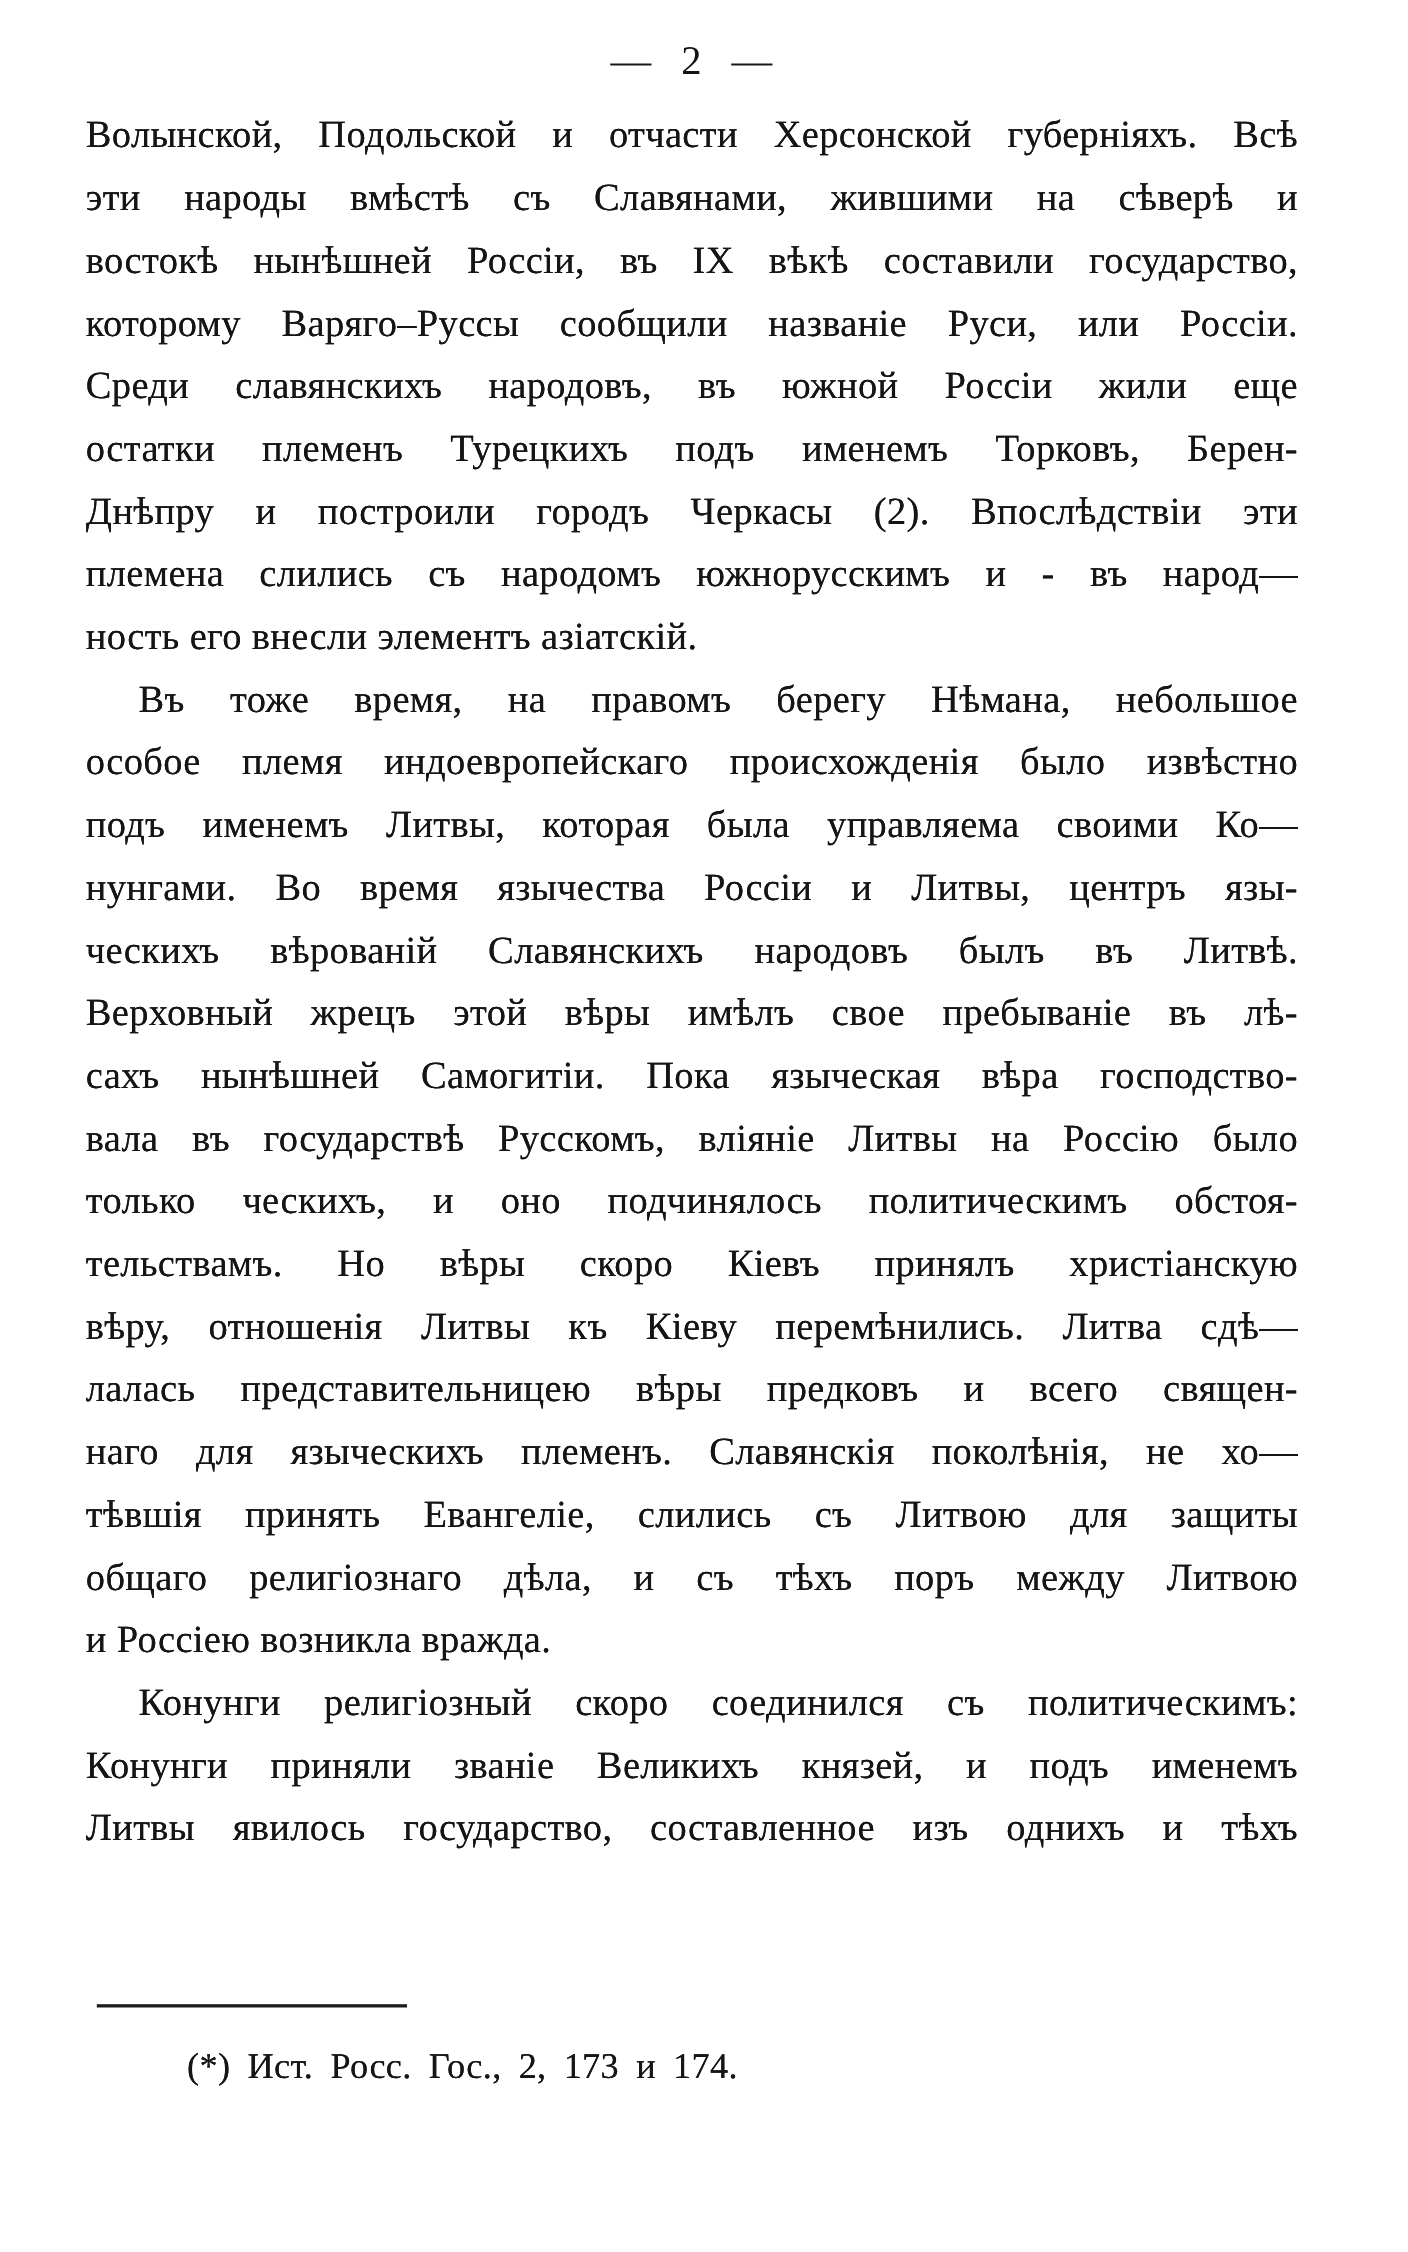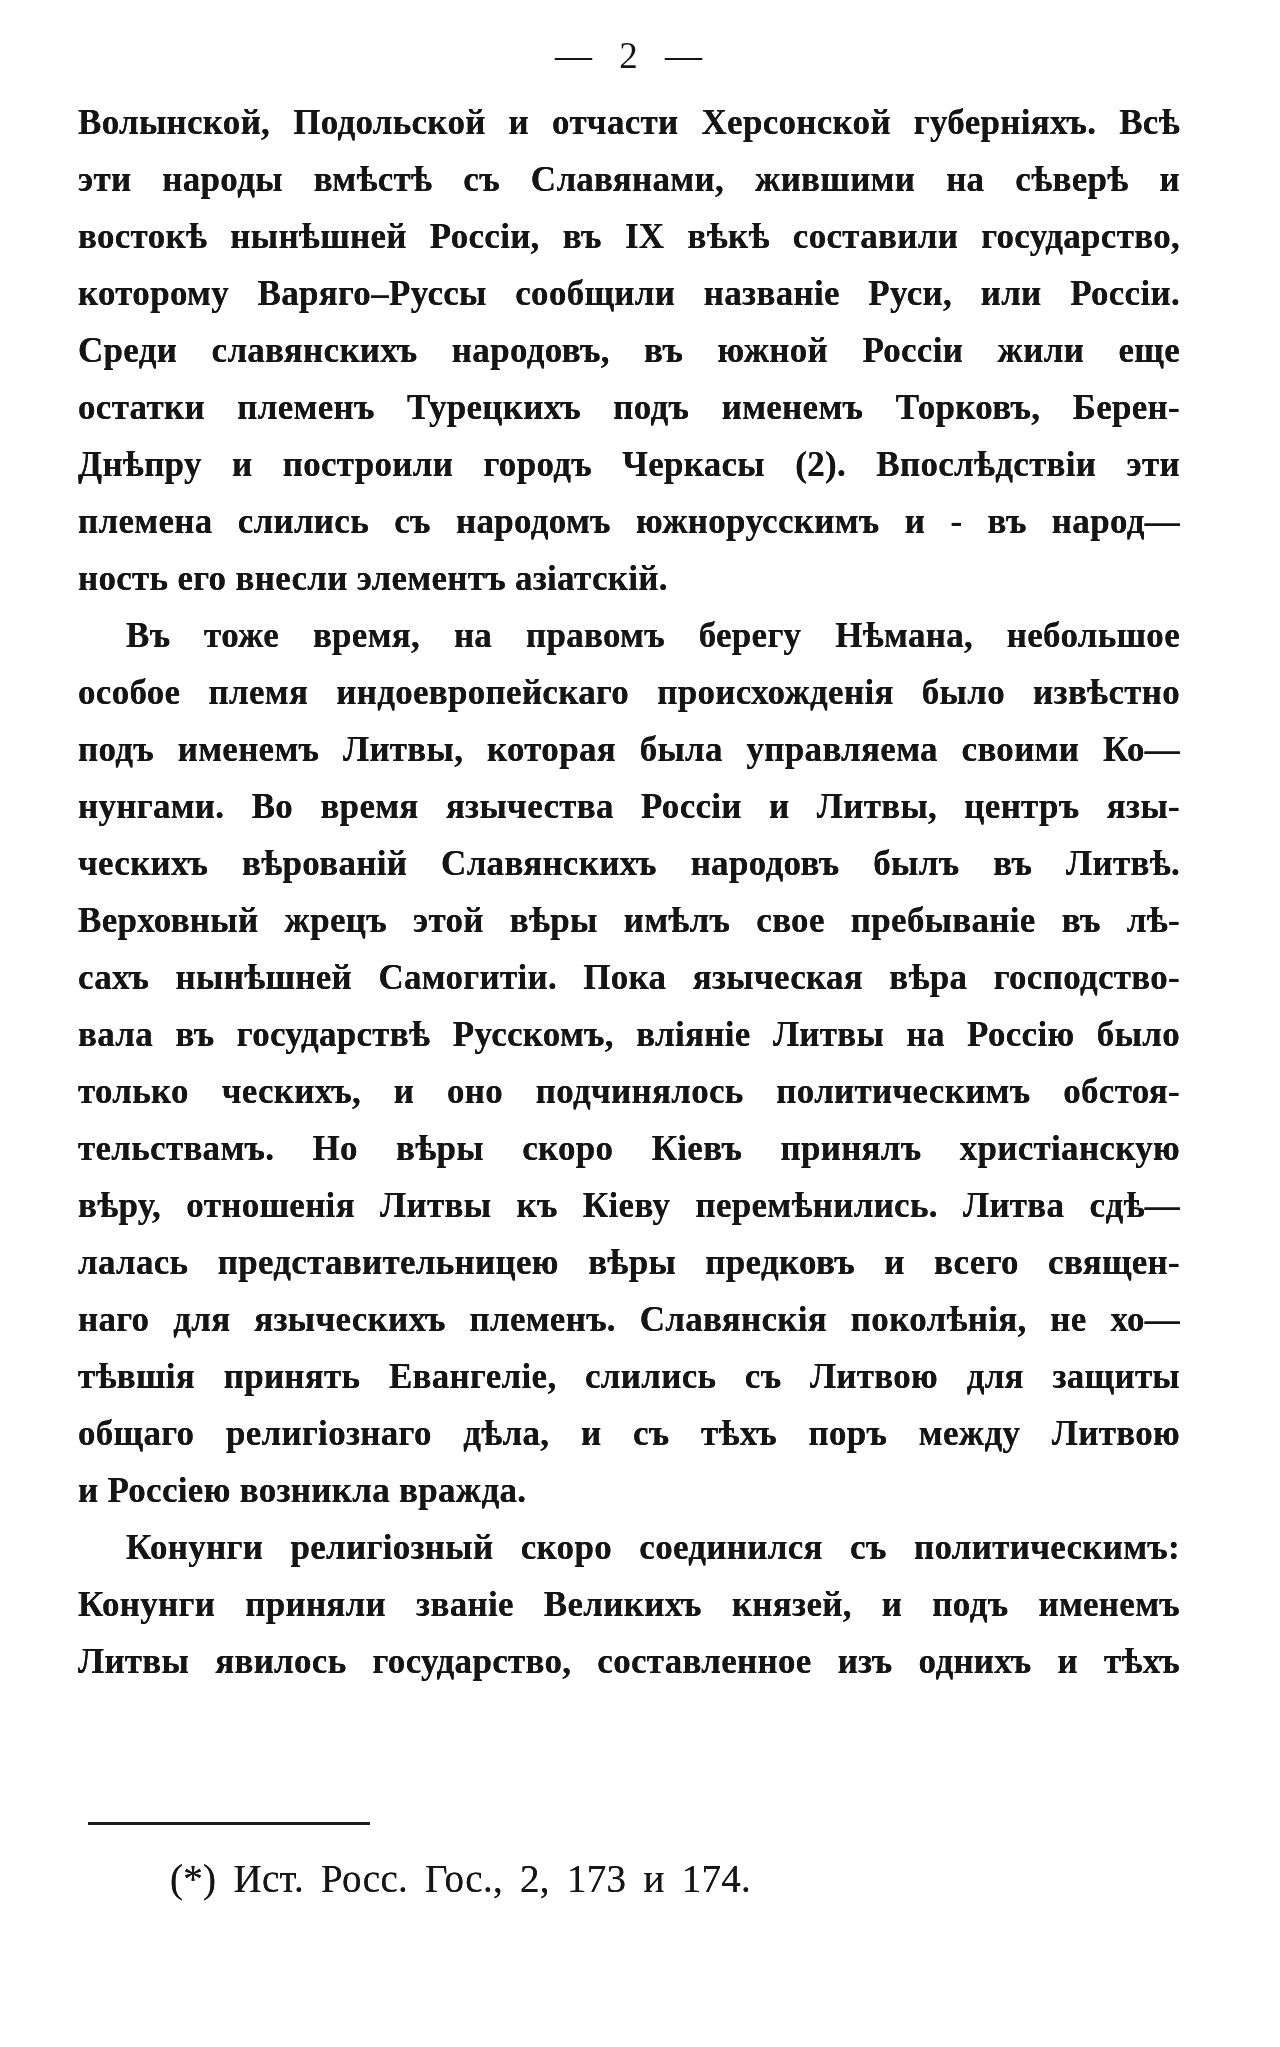--- a/index.html
+++ b/index.html
@@ -11,40 +11,40 @@
     color:#151515;
     overflow:hidden;
   }
   .page{position:absolute;inset:0;}
   .page-header{
     position:absolute;top:34px;left:78px;width:1102px;
     text-align:center;font-size:37px;letter-spacing:1px;word-spacing:16px;
     color:#141414;
   }
   .text-block{
-    position:absolute;top:94px;left:78px;width:1102px;font-weight:bold;
+    position:absolute;top:94px;left:78px;width:1102px;
   }
   .line{
     height:57px;line-height:57px;font-size:35px;
     letter-spacing:0.3px;
     text-align:justify;
     text-align-last:justify;
     -moz-text-align-last:justify;
     overflow:hidden;white-space:nowrap;
     text-shadow:0 0 0.5px #1a1a1a;
   }
   .line.flush{text-align:center;text-align-last:left;-moz-text-align-last:left;}
   .line.indent{text-indent:48px;}
   .footnote-rule{
     position:absolute;top:1822px;left:88px;width:282px;height:3px;
     background:#1c1c1c;
   }
   .footnote{
     position:absolute;top:1852px;left:78px;width:1102px;
-    font-size:39px;line-height:54px;letter-spacing:0.3px;word-spacing:7px;
+    font-size:33px;line-height:54px;letter-spacing:0.3px;word-spacing:7px;
     text-indent:92px;color:#161616;
     text-shadow:0 0 0.5px #1a1a1a;
   }
 </style>
 </head>
 <body style="background: rgb(255, 255, 255); color: rgb(21, 21, 21);">
 
 <div class="page">
 
   <div class="page-header">— 2 —</div>

